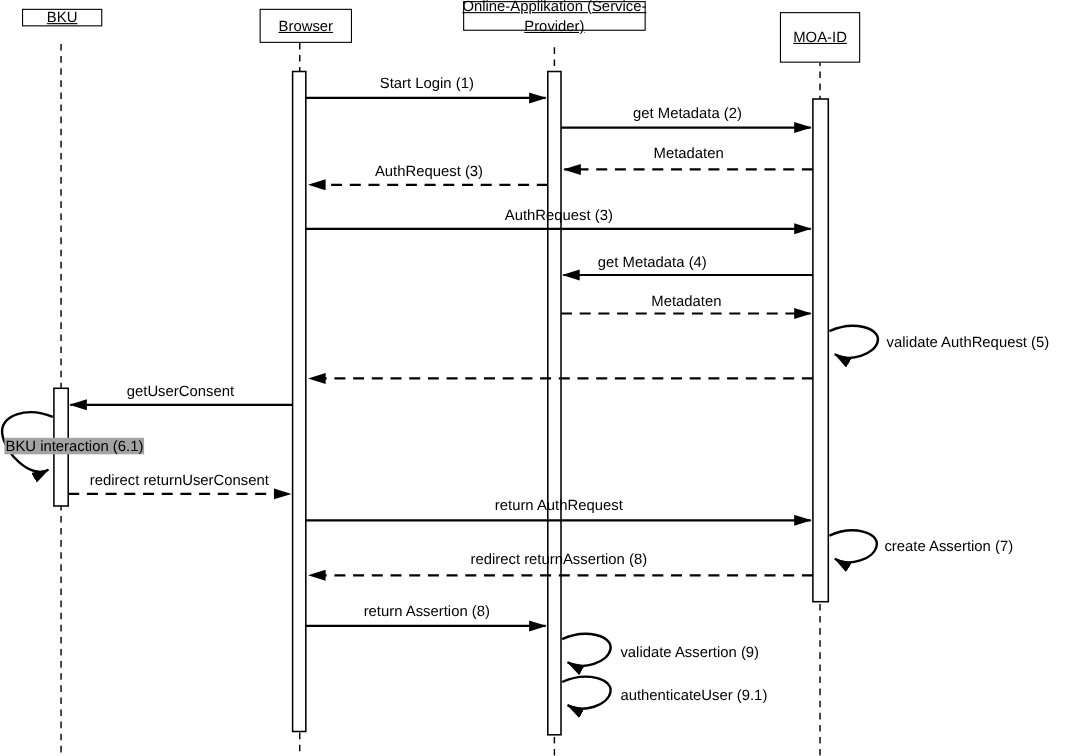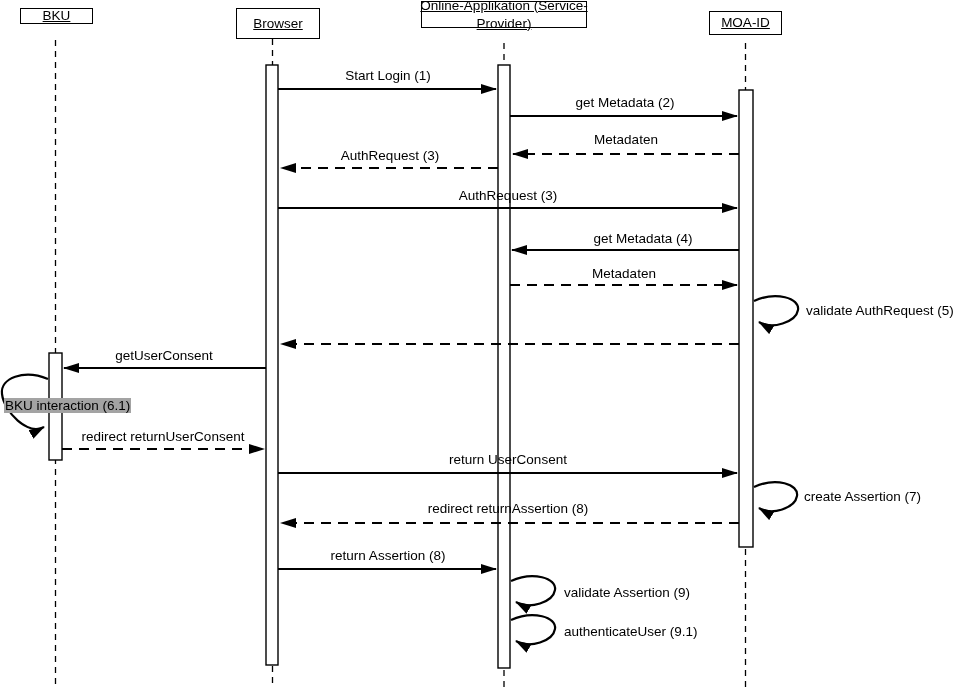--- a/index.html
+++ b/index.html
@@ -83,35 +83,35 @@
   <div class="actor-box" style="left:20px;top:8px;width:73px;height:16px;">
     <span class="actor-line">BKU</span>
   </div>
   <div class="actor-box" style="left:236px;top:8px;width:84px;height:31px;">
     <span class="actor-line">Browser</span>
   </div>
   <div class="actor-box" style="left:421px;top:1px;width:166px;height:27px;">
     <span class="actor-line">Online-Applikation (Service-</span>
     <span class="actor-line">Provider)</span>
   </div>
-  <div class="actor-box" style="left:709px;top:11px;width:73px;height:24px;">
+  <div class="actor-box" style="left:709px;top:11px;width:73px;height:46px;">
     <span class="actor-line">MOA-ID</span>
   </div>
 
   <div class="msg-label centered" style="left:388px;top:68px;">Start Login (1)</div>
   <div class="msg-label centered" style="left:625px;top:95px;text-align:right;">get Metadata (2)</div>
   <div class="msg-label centered" style="left:626px;top:132px;">Metadaten</div>
   <div class="msg-label centered" style="left:390px;top:148px;">AuthRequest (3)</div>
   <div class="msg-label centered" style="left:508px;top:188px;">AuthRequest (3)</div>
-  <div class="msg-label centered" style="left:643px;top:231px;text-align:center;">get Metadata (4)</div>
+  <div class="msg-label centered" style="left:593px;top:231px;text-align:center;">get Metadata (4)</div>
   <div class="msg-label centered" style="left:624px;top:266px;">Metadaten</div>
   <div class="msg-label" style="left:806px;top:303px;">validate AuthRequest (5)</div>
   <div class="msg-label centered" style="left:164px;top:348px;">getUserConsent</div>
   <div class="msg-label bg-white" style="left:4px;top:398px;">BKU interaction (6.1)</div>
   <div class="msg-label centered" style="left:163px;top:429px;">redirect returnUserConsent</div>
-  <div class="msg-label centered" style="left:508px;top:452px;">return UserConsent</div>
+  <div class="msg-label centered" style="left:508px;top:452px;">return AuthRequest</div>
   <div class="msg-label" style="left:804px;top:489px;">create Assertion (7)</div>
   <div class="msg-label centered" style="left:508px;top:501px;">redirect returnAssertion (8)</div>
   <div class="msg-label centered" style="left:388px;top:548px;">return Assertion (8)</div>
   <div class="msg-label" style="left:564px;top:585px;">validate Assertion (9)</div>
   <div class="msg-label" style="left:564px;top:624px;">authenticateUser (9.1)</div>
 
 </div>
 
 </body></html>

